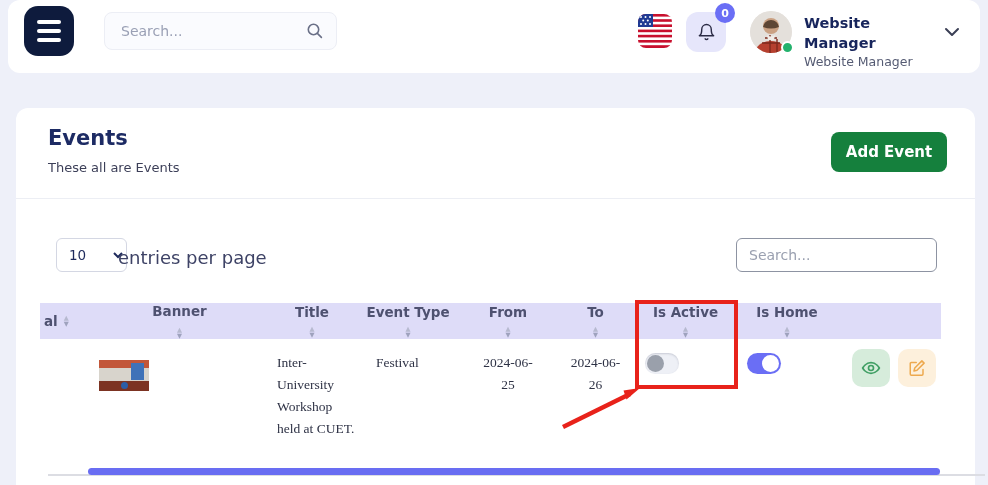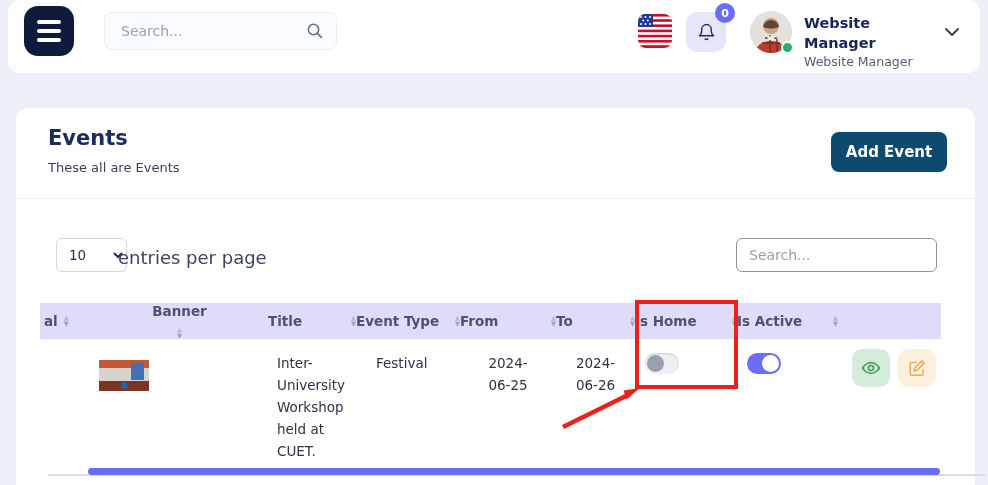--- a/index.html
+++ b/index.html
@@ -61,21 +61,21 @@
 
   
   .card {
     position:absolute; left:16px; top:108px; width:959px; height:400px;
     background:#fff; border-radius:12px;
   }
   .page-title { position:absolute; left:32px; top:18px; font-size:21px; font-weight:bold; color:#1d2b64; }
   .page-subtitle { position:absolute; left:32px; top:52px; font-size:13px; color:#3c3f58; }
   .add-btn {
     position:absolute; right:28px; top:24px; width:116px; height:40px;
-    background:#0c4a6e; color:#fff; border:none; border-radius:8px;
+    background:#15803d; color:#fff; border:none; border-radius:8px;
     font-family:inherit; font-size:15px; font-weight:bold; cursor:pointer;
   }
   .divider { position:absolute; left:0; top:90px; width:100%; height:1px; background:#eceef4; }
 
   .entries-select {
     position:absolute; left:40px; top:130px; width:71px; height:34px;
     border:1px solid #d4d7e3; border-radius:6px; background:#fff;
     font-family:inherit; font-size:13.5px; color:#1e2a5c; padding-left:8px; cursor:pointer;
   }
   .entries-label { position:absolute; left:102px; top:139px; font-size:18px; color:#3e4366; }
@@ -86,28 +86,28 @@
   }
   .table-search::placeholder { color:#9aa0b0; }
 
   
   .table { position:absolute; left:24px; top:195px; width:901px; }
   .thead { display:flex; height:36px; background:#dedcf8; align-items:center; }
   .th {
     display:flex; align-items:center; gap:6px; height:100%;
     font-size:13.5px; font-weight:600; color:#4e5170; cursor:pointer;
   }
-  .th.c { justify-content:space-between; }
+  .th.c { justify-content:center;flex-direction:column; }
   .th.sb { justify-content:space-between; padding:0 12px 0 19px; }
   .th.l { justify-content:flex-start; padding-left:4px; }
   .sort { display:inline-flex; flex-direction:column; line-height:0; }
   .sort::before { content:"▲"; font-size:6.5px; color:#b6b9cf; line-height:6px; }
   .sort::after  { content:"▼"; font-size:6.5px; color:#9ea2bd; line-height:6px; }
   .trow { display:flex; align-items:flex-start; background:#fff; }
-  .td { font-size:13.5px; color:#2e3245; line-height:22px; padding-top:13px; }
+  .td { font-size:13.5px; color:#2e3245; line-height:22px; padding-top:13px;font-family:Liberation Serif, serif; }
 
   
   .col-serial{width:44px;} .col-banner{width:184px;flex-direction:column;} .col-title{width:88px;}
   .col-type{width:104px;} .col-from{width:96px;} .col-to{width:79px;}
   .col-home{width:102px;} .col-active{width:101px;} .col-actions{width:103px;}
 
   .td.banner-cell { padding:21px 0 0 15px; }
   .banner-thumb {
     width:50px; height:31px; position:relative; overflow:hidden;
     background:linear-gradient(#c2573a 0 8px, #d8d4cc 8px 21px, #7c3322 21px 31px);
@@ -248,26 +248,26 @@
           <span class="sort"></span>
       </div>
       <div class="th c col-from">
         <span>From</span>
           <span class="sort"></span>
       </div>
       <div class="th c col-to">
         <span>To</span>
           <span class="sort"></span>
       </div>
+      <div class="th c col-active">
+        <span>Is Active</span>
+          <span class="sort"></span>
+      </div>
       <div class="th c col-home">
         <span>Is Home</span>
-          <span class="sort"></span>
-      </div>
-      <div class="th c col-active">
-        <span>Is Active</span>
           <span class="sort"></span>
       </div>
     </div>
 
     <div class="trow">
       <div class="td col-serial"></div>
       <div class="td banner-cell col-banner">
         <div class="banner-thumb">
           <div class="backdrop"></div>
           <div class="logo"></div>

